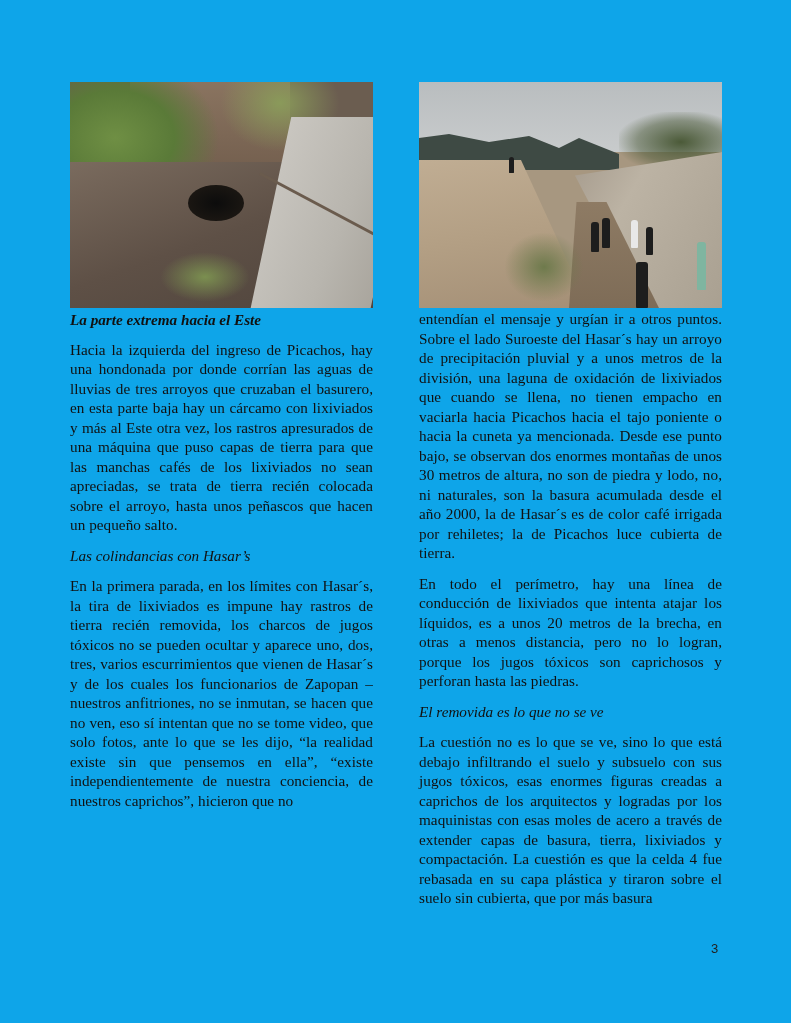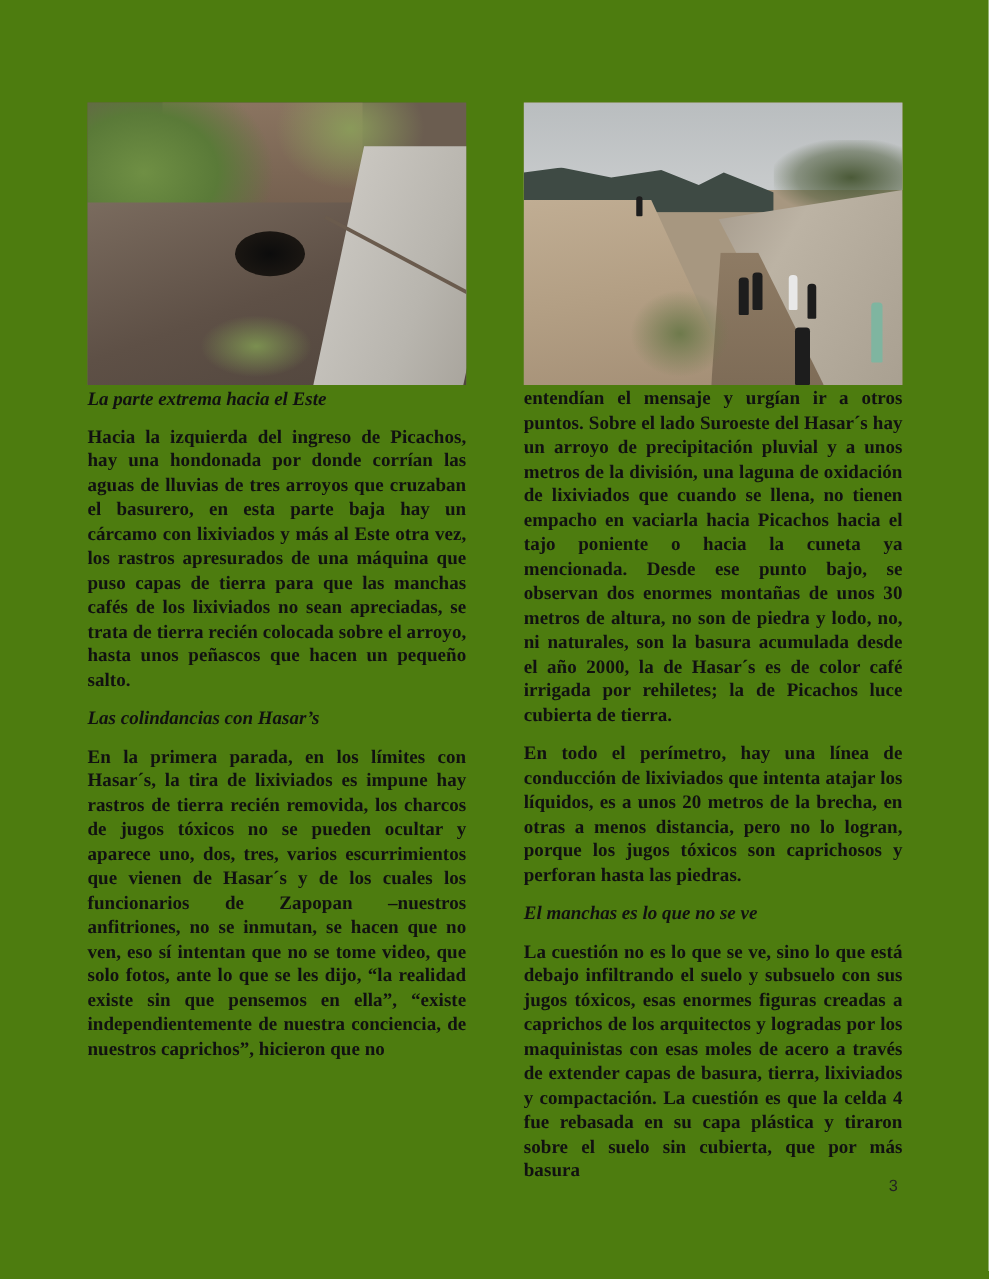--- a/index.html
+++ b/index.html
@@ -1,24 +1,24 @@
 <!DOCTYPE html>
 <html><head>
 <meta charset="utf-8">
 <style>
   html, body { margin: 0; padding: 0; background: #ffffff; }
   body { width: 791px; height: 1023px; position: relative; overflow: hidden; }
-  .page { position: absolute; left: 0; top: 0; width: 791px; height: 1023px; background: #4d7c0f; }
+  .page { position: absolute; left: 0; top: 0; width: 791px; height: 1023px; background: #0ea5e9; }
   .col { position: absolute; top: 82px; width: 303px; font-family: "Liberation Serif", "DejaVu Serif", serif; color: #111; }
   .col-left { left: 70px; }
   .col-right { left: 419px; }
   .photo { width: 303px; height: 226px; position: relative; overflow: hidden; display: block; }
   .caption { font-style: italic; font-weight: bold; font-size: 15.2px; line-height: 19.5px; margin: 2px 0 10px 0; }
-  p { margin: 0 0 11px 0; font-weight: bold; font-size: 15.2px; line-height: 19.5px; text-align: justify; letter-spacing: 0.05px; }
-  .subhead { font-style: italic; font-weight: bold; font-size: 15.2px; line-height: 19.5px; margin: 0 0 11px 0; }
+  p { margin: 0 0 11px 0; font-weight: normal; font-size: 15.2px; line-height: 19.5px; text-align: justify; letter-spacing: 0.05px; }
+  .subhead { font-style: italic; font-weight: normal; font-size: 15.2px; line-height: 19.5px; margin: 0 0 11px 0; }
   .right-text { margin-top: 1px; }
   .page-number { position: absolute; left: 711px; top: 941px; font-family: "Liberation Sans", "DejaVu Sans", sans-serif; font-size: 13px; color: #222; }
 
   
   .p1 { background: #6b5d50; }
   .p1 .grass-top { position:absolute; left:0; top:0; width:150px; height:140px;
       background: radial-gradient(ellipse at 30% 40%, #6f8f44 0%, #5a7a38 40%, rgba(90,110,60,0) 70%); }
   .p1 .grass-top2 { position:absolute; left:150px; top:0; width:120px; height:70px;
       background: radial-gradient(ellipse at 50% 30%, #8a9a5a 0%, rgba(120,130,90,0) 70%); }
   .p1 .dirt { position:absolute; left:0; top:80px; width:303px; height:146px;
@@ -90,19 +90,19 @@
       <div class="person" style="left:172px;top:140px;width:8px;height:30px;"></div>
       <div class="person" style="left:183px;top:136px;width:8px;height:30px;"></div>
       <div class="person" style="left:212px;top:138px;width:7px;height:28px;background:#e8e8e8;"></div>
       <div class="person" style="left:227px;top:145px;width:7px;height:28px;"></div>
       <div class="person" style="left:217px;top:180px;width:12px;height:46px;"></div>
       <div class="person" style="left:278px;top:160px;width:9px;height:48px;background:#7fb5a0;"></div>
     </div>
     <div class="right-text">
       <p>entendían el mensaje y urgían ir a otros puntos. Sobre el lado Suroeste del Hasar´s hay un arroyo de precipitación pluvial y a unos metros de la división, una laguna de oxidación de lixiviados que cuando se llena, no tienen empacho en vaciarla hacia Picachos hacia el tajo poniente o hacia la cuneta ya mencionada. Desde ese punto bajo, se observan dos enormes montañas de unos 30 metros de altura, no son de piedra y lodo, no, ni naturales, son la basura acumulada desde el año 2000, la de Hasar´s es de color café irrigada por rehiletes; la de Picachos luce cubierta de tierra.</p>
       <p>En todo el perímetro, hay una línea de conducción de lixiviados que intenta atajar los líquidos, es a unos 20 metros de la brecha, en otras a menos distancia, pero no lo logran, porque los jugos tóxicos son caprichosos y perforan hasta las piedras.</p>
-      <div class="subhead">El manchas es lo que no se ve</div>
+      <div class="subhead">El removida es lo que no se ve</div>
       <p>La cuestión no es lo que se ve, sino lo que está debajo infiltrando el suelo y subsuelo con sus jugos tóxicos, esas enormes figuras creadas a caprichos de los arquitectos y logradas por los maquinistas con esas moles de acero a través de extender capas de basura, tierra, lixiviados y compactación. La cuestión es que la celda 4 fue rebasada en su capa plástica y tiraron sobre el suelo sin cubierta, que por más basura</p>
     </div>
   </div>
 
   <div class="page-number">3</div>
 </div>
 
 </body></html>

